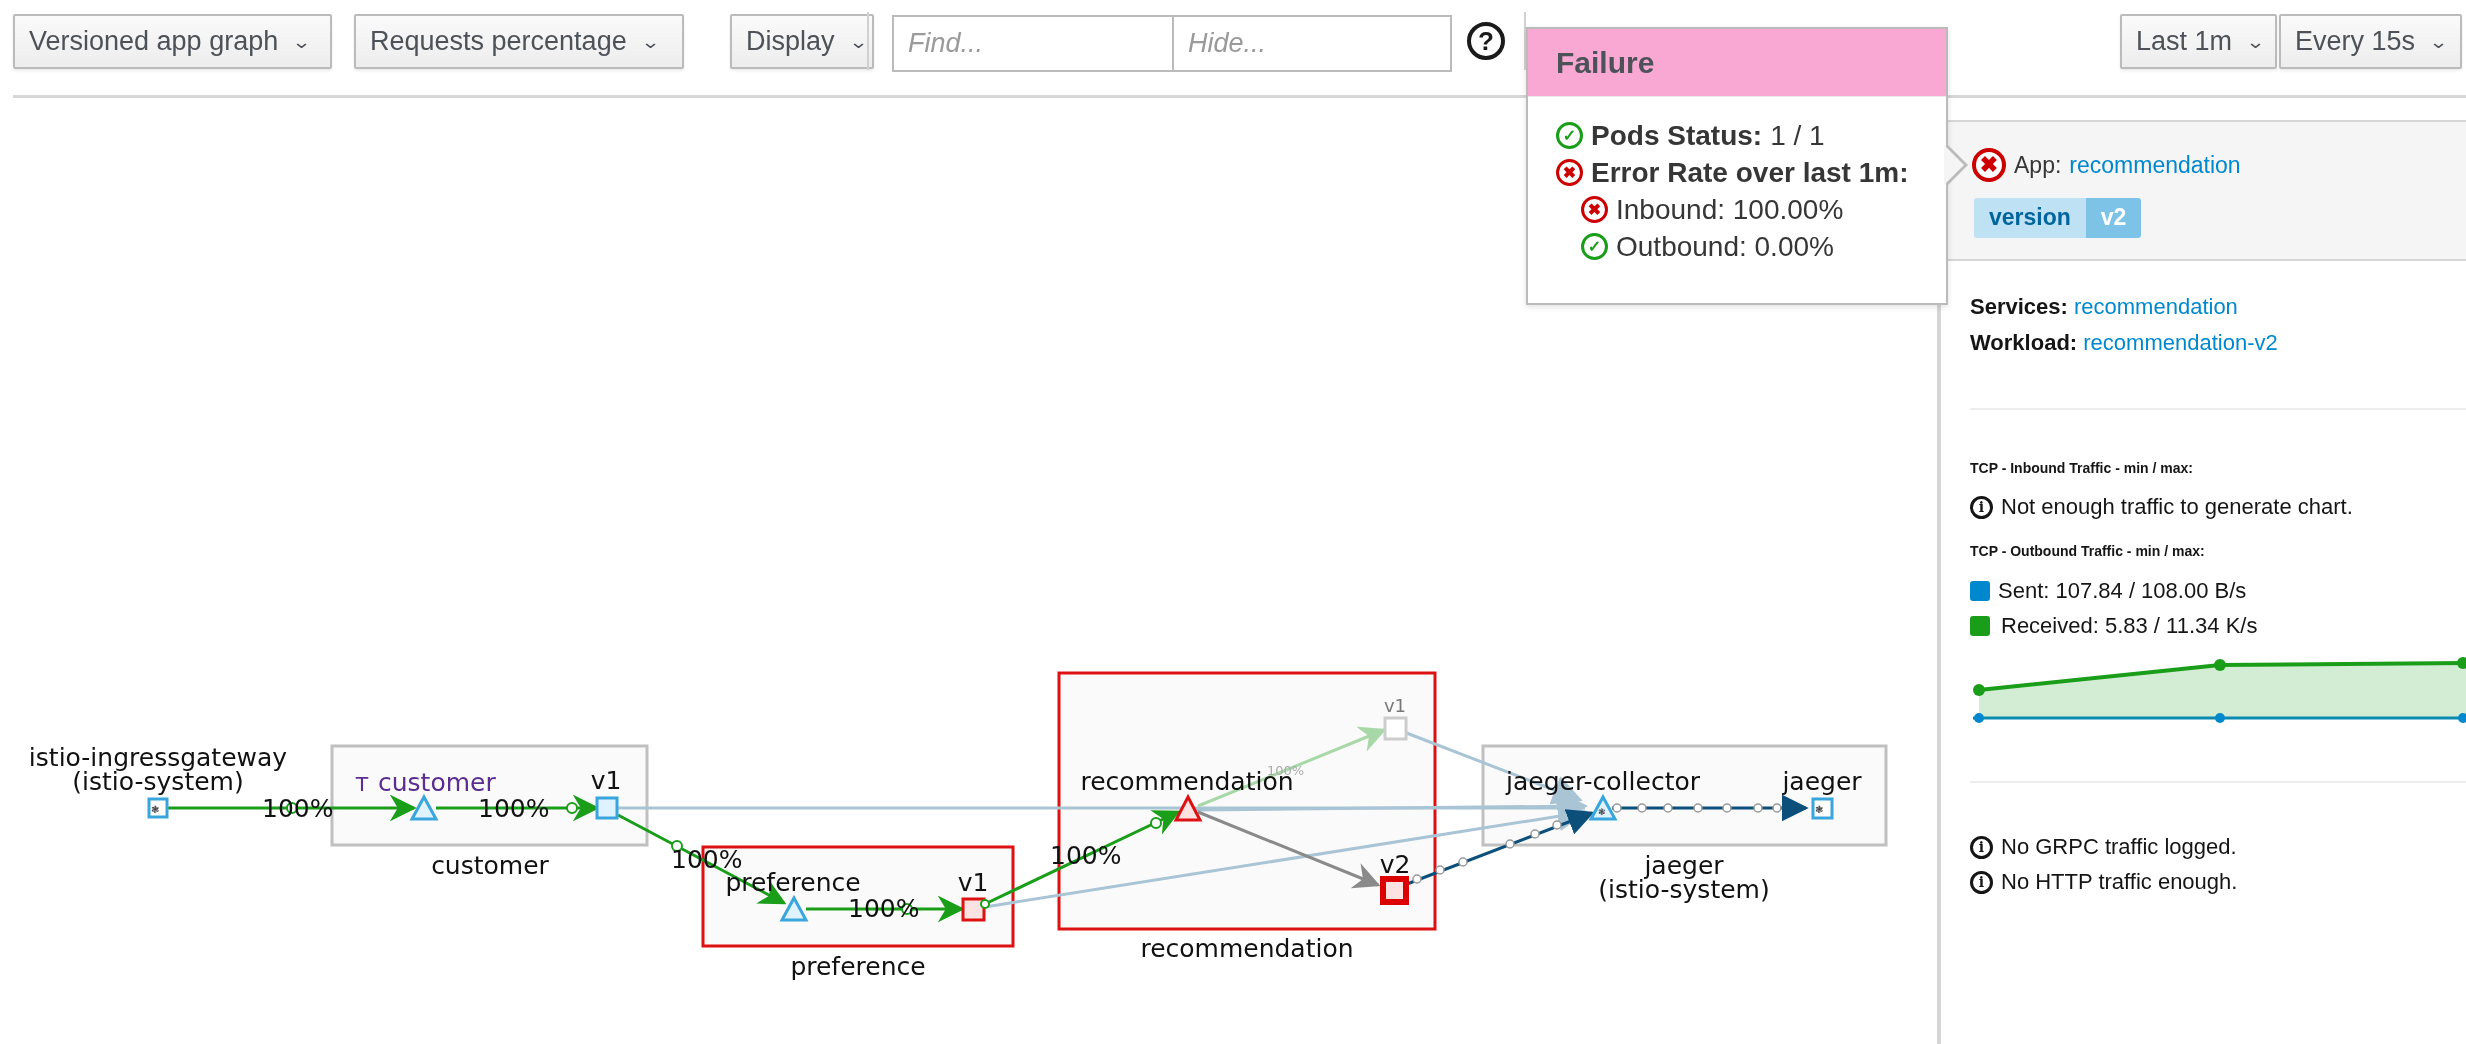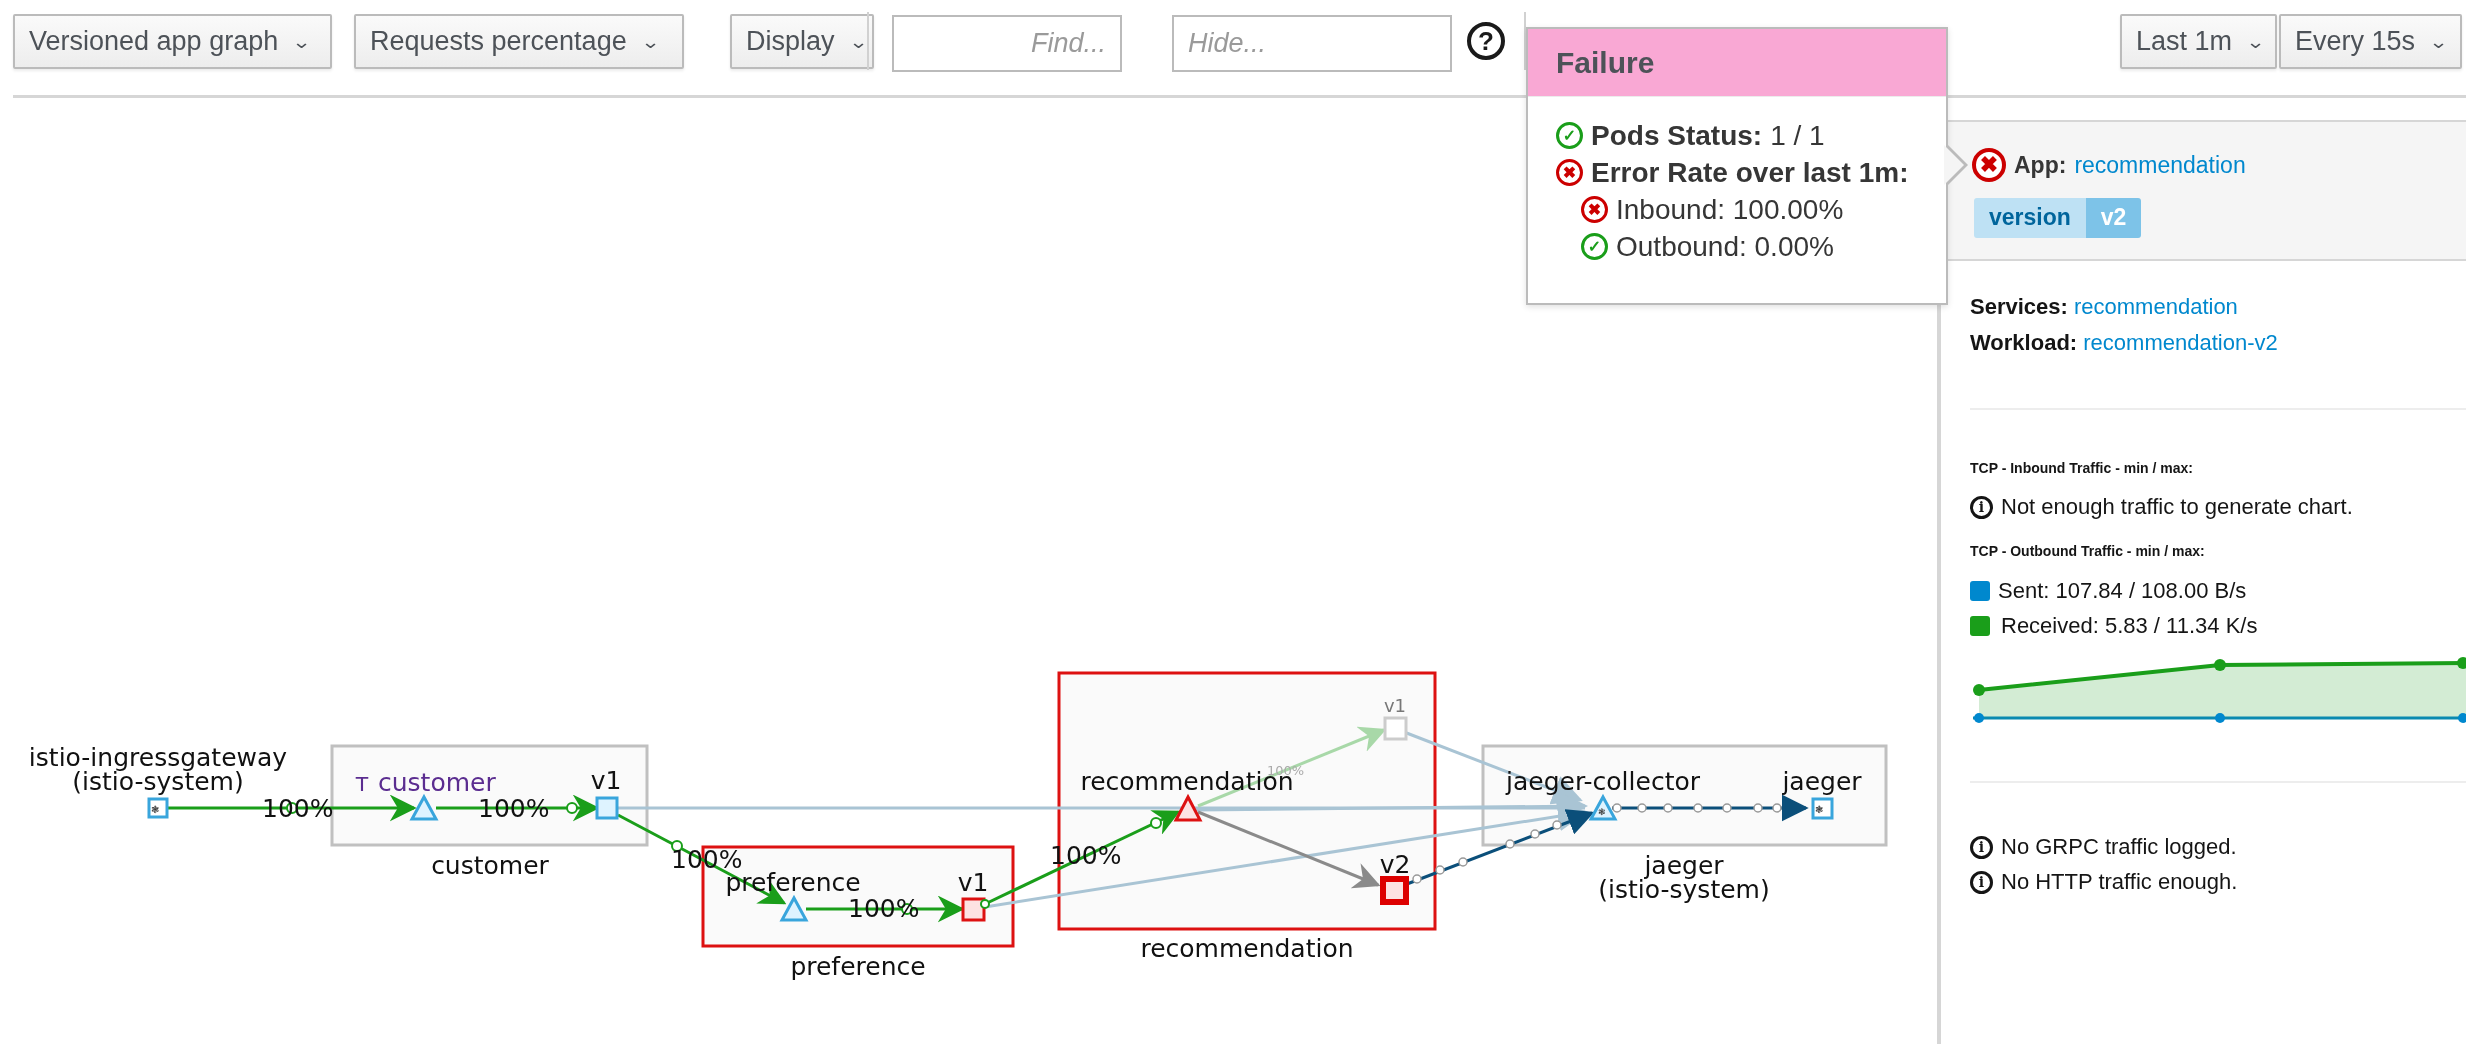--- a/index.html
+++ b/index.html
@@ -35,21 +35,21 @@
   .glabel { font-family: "DejaVu Sans", sans-serif; font-size: 25px; fill: #111; }
 
   
   .side-panel { position: absolute; left: 1937px; top: 100px; width: 529px; height: 944px; border-left: 4px solid #d6d6d6; background: #fff; }
   .side-top-line { position: absolute; left: 1937px; top: 95px; width: 529px; height: 3px; background: #d6d6d6; }
   .side-header {
     position: absolute; left: 1941px; top: 120px; width: 525px; height: 141px; background: #f5f5f5;
     border-top: 2px solid #d6d6d6; border-bottom: 2px solid #d6d6d6;
   }
   .app-line { position: absolute; left: 1972px; top: 148px; display: flex; align-items: center; gap: 8px; font-size: 23px; }
-  .app-line .lbl { font-weight: bold; color: #363636; }
+  .app-line .lbl { font-weight: normal; color: #363636; }
   .link { color: #0088ce; cursor: pointer; }
   .err-icon-lg {
     width: 34px; height: 34px; border-radius: 50%; border: 4px solid #cc0000; display: flex; align-items: center; justify-content: center;
     color: #cc0000; font-weight: bold; font-size: 22px; line-height: 1; background: #fff;
   }
   .labels { position: absolute; left: 1974px; top: 198px; display: flex; gap: 8px; }
   .lbl-pill { display: flex; border-radius: 3px; overflow: hidden; font-size: 23px; font-weight: bold; height: 40px; }
   .lbl-pill .k { background: #bee1f4; color: #00659c; padding: 6px 15px; }
   .lbl-pill .v { background: #7dc3e8; color: #fff; padding: 6px 15px; }
   .info-line { position: absolute; left: 1970px; font-size: 22px; color: #151515; }
@@ -88,21 +88,21 @@
 </div>
 <div class="tb-btn" style="left:354px;width:330px;">
   <span>Requests percentage</span>
   <span class="chev">⌄</span>
 </div>
 <div class="tb-btn" style="left:705px;width:144px;margin-left:25px;">
   <span>Display</span>
   <span class="chev">⌄</span>
 </div>
 <div class="tb-divider" style="left:867px;"></div>
-<input class="tb-input" style="left: 892px; width: 230px; text-align: right;" placeholder="Find...">
+<input class="tb-input" style="left: 892px; width: 282px;" placeholder="Find...">
 <input class="tb-input" style="left: 1172px; width: 280px;" placeholder="Hide...">
 <div class="help-icon">?</div>
 <div class="tb-divider" style="left:1524px;"></div>
 <div class="tb-btn" style="left:2120px;width:157px;">
   <span>Last 1m</span>
   <span class="chev">⌄</span>
 </div>
 <div class="tb-btn" style="left:2279px;width:183px;">
   <span>Every 15s</span>
   <span class="chev">⌄</span>

